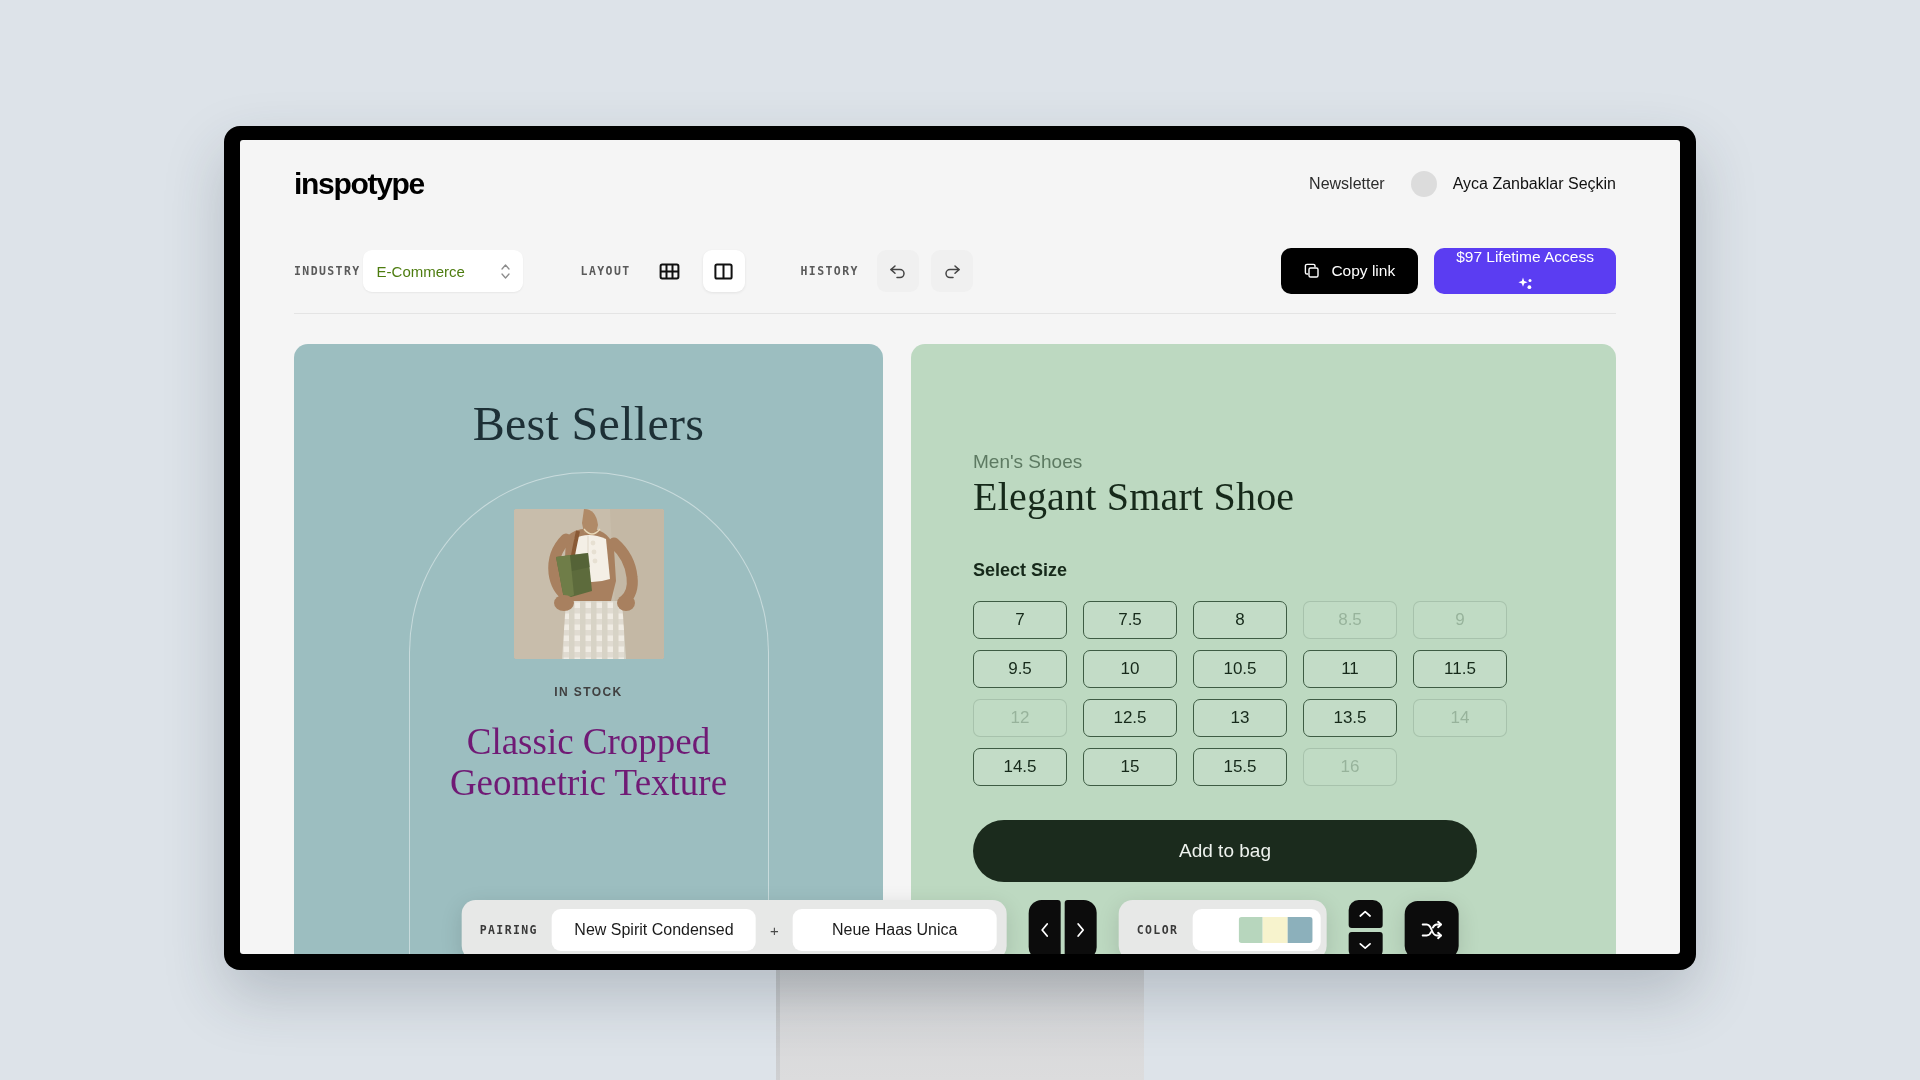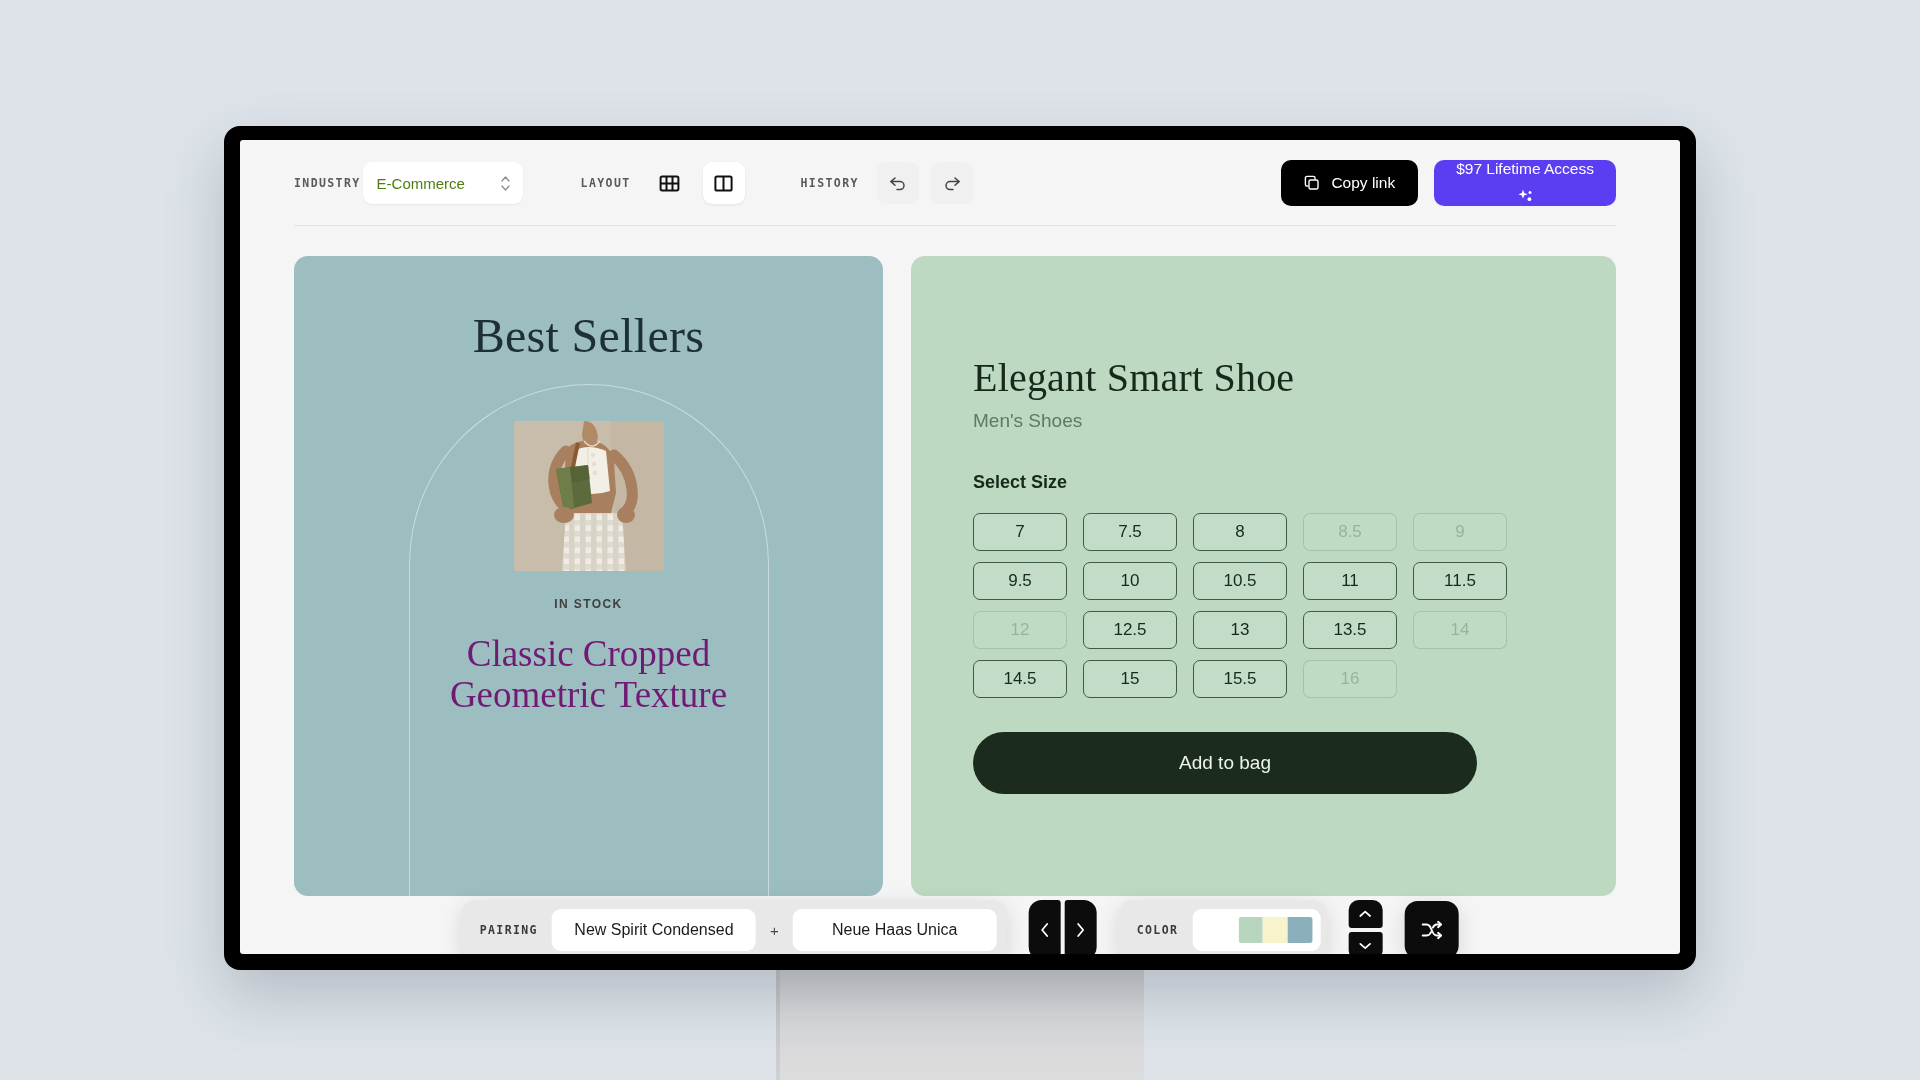--- a/index.html
+++ b/index.html
@@ -209,20 +209,30 @@
 </head>
 <body>
 
 <div id="scene">
 
   <div id="monitor-stand-neck"></div>
 
   <div id="monitor-frame">
     <div id="screen">
 
+      <div id="app-header">
+        <div id="logo">inspotype</div>
+        <div id="header-right">
+          <div id="newsletter-link">Newsletter</div>
+          <div id="user-chip">
+            <div id="avatar"></div>
+            <div id="user-name">Ayca Zanbaklar Seçkin</div>
+          </div>
+        </div>
+      </div>
 
       <div id="toolbar">
 
         <div class="tb-group" style="gap:2px;">
           <span class="tb-label">INDUSTRY</span>
           <div id="industry-select">
             <span id="industry-value">E-Commerce</span>
             <span class="chev-updown">
               <svg width="9" height="6" viewBox="0 0 9 6">
                   <path d="M1 5 L4.5 1 L8 5" fill="none" stroke="currentColor" stroke-width="1.3" stroke-linecap="round" stroke-linejoin="round"></path>
@@ -337,22 +347,22 @@
           </div>
 
           <div id="in-stock">IN STOCK</div>
           <div id="left-product-name">
             <div>Classic Cropped</div>
             <div>Geometric Texture</div>
           </div>
         </div>
 
         <div class="preview-card" id="card-right" style="background: rgb(189, 217, 193);">
+          <div id="right-subtitle">Men's Shoes</div>
           <div id="right-title">Elegant Smart Shoe</div>
-          <div id="right-subtitle">Men's Shoes</div>
           <div id="select-size-label">Select Size</div>
           <div id="size-grid">
               <div class="size-chip">7</div>
               <div class="size-chip">7.5</div>
               <div class="size-chip">8</div>
               <div class="size-chip disabled">8.5</div>
               <div class="size-chip disabled">9</div>
               <div class="size-chip">9.5</div>
               <div class="size-chip">10</div>
               <div class="size-chip">10.5</div>

